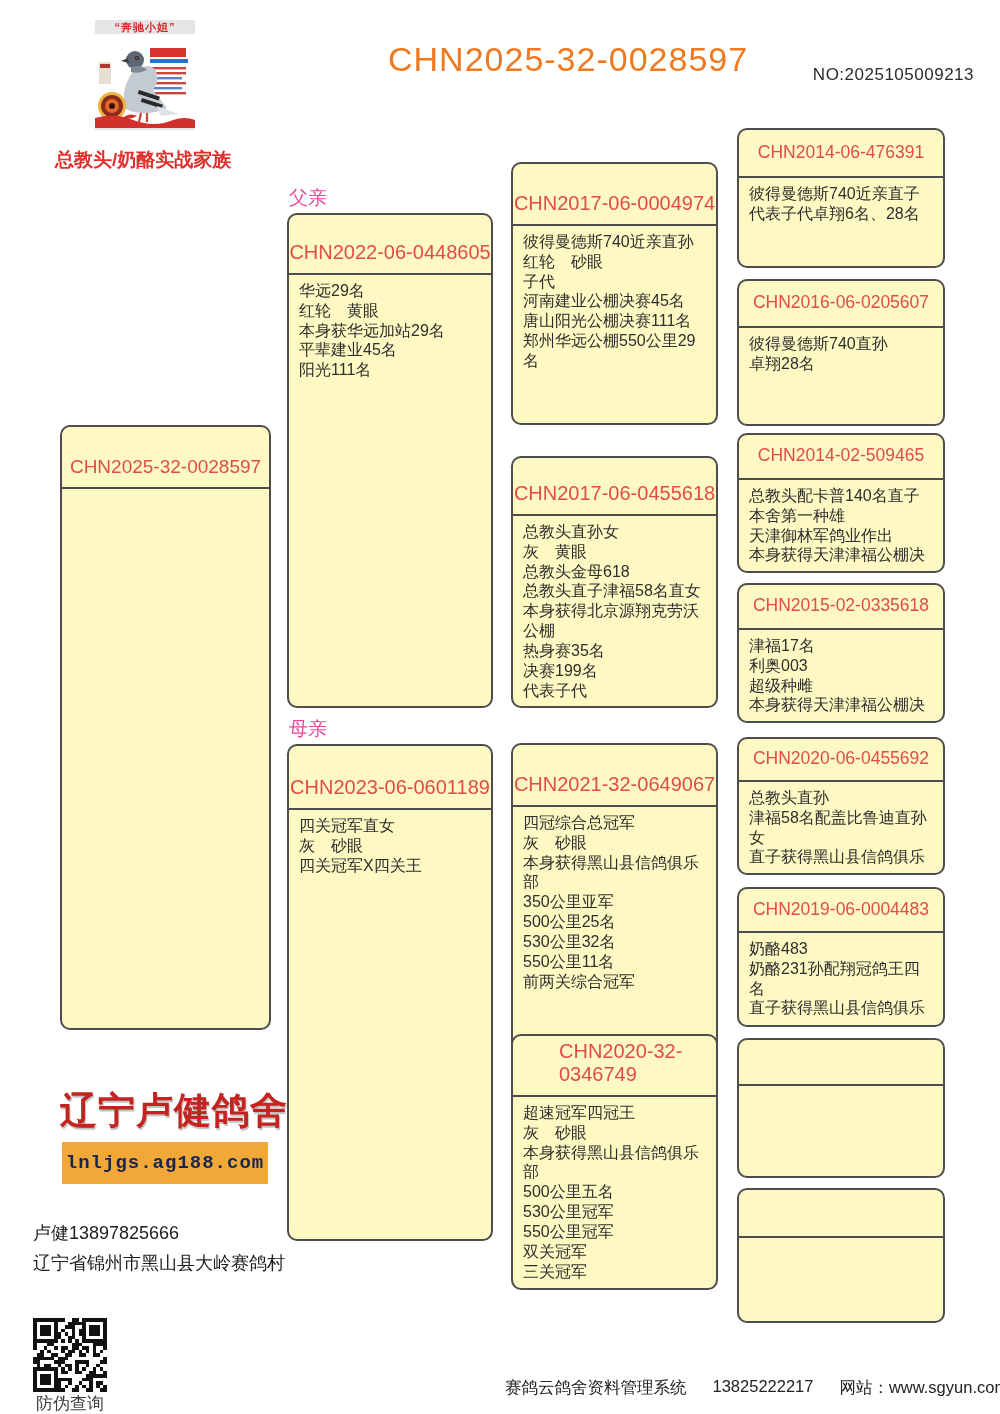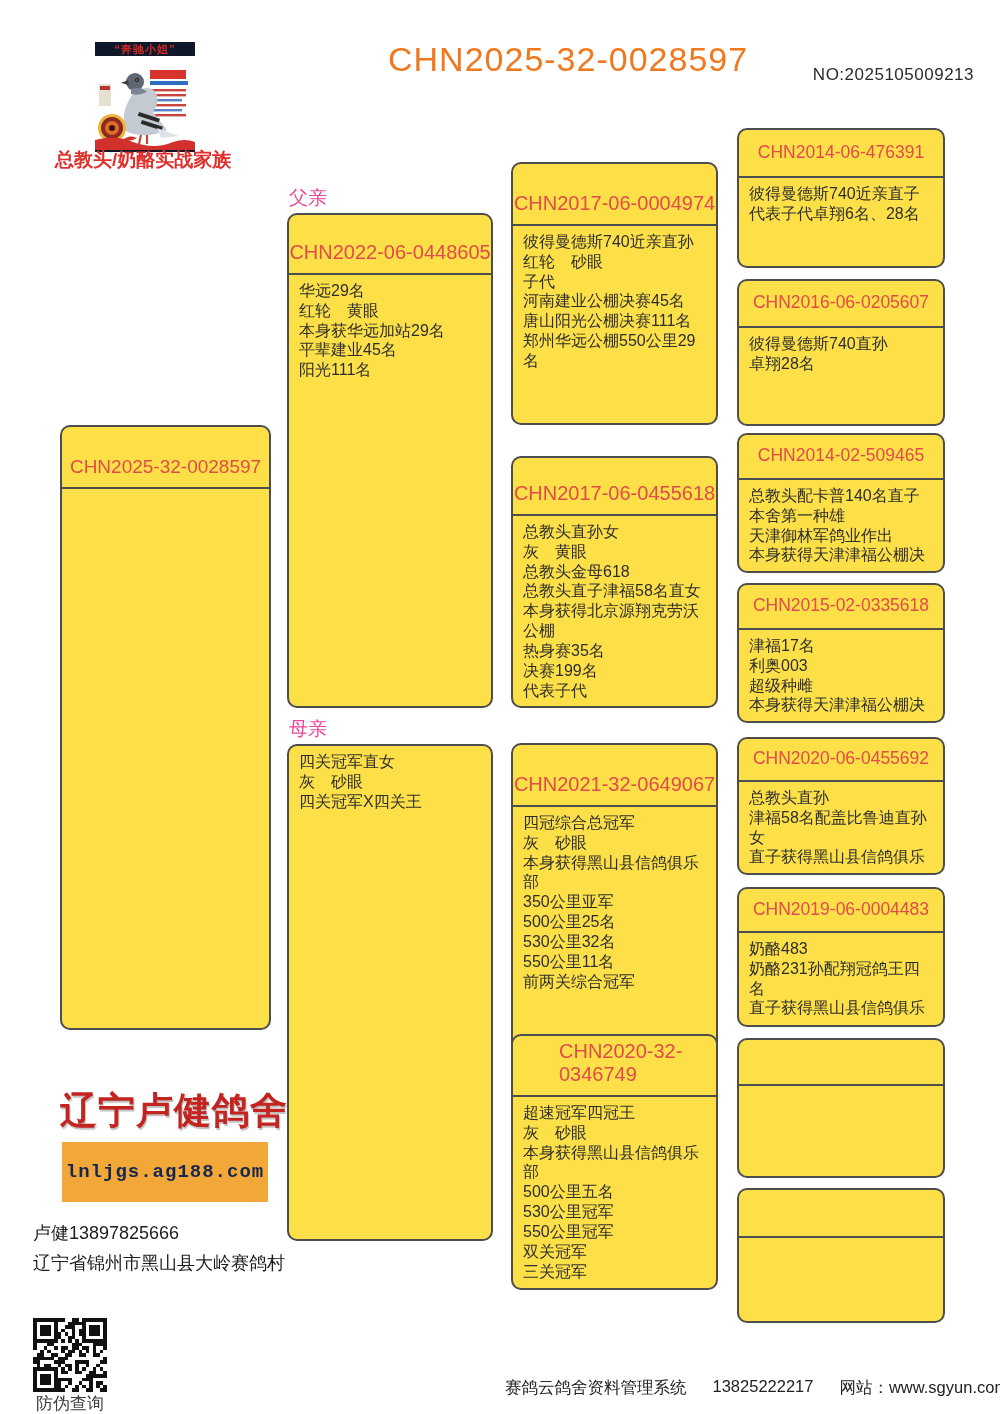--- a/index.html
+++ b/index.html
@@ -4,40 +4,40 @@
 <style>
   html,body { margin:0; padding:0; background:#ffffff; font-family:"Liberation Sans", sans-serif; }
   .page { position:relative; width:1000px; height:1414px; background:#ffffff; overflow:hidden; }
 
   
   .doc-no { position:absolute; top:22px; right:26px; font-size:17px; color:#2b2b2b; letter-spacing:0.5px;margin-top:43px; }
   .doc-title { position:absolute; top:40px; left:388px; font-size:34px; color:#f0791f; letter-spacing:1px; }
   .family-line { position:absolute; top:147px; left:55px; font-size:19px; font-weight:bold; color:#e0302c; }
 
   
-  .logo { position:absolute; top:42px; left:95px; width:100px; height:110px; background:#0f172a; }
+  .logo { position:absolute; top:20px; left:95px; width:100px; height:110px; background:#e5e5e5; }
   .logo-caption { font-size:11px; font-weight:bold; color:#d42a26; text-align:center; line-height:14px; letter-spacing:1px; }
   .logo-art { display:block; }
 
   
-  .pbox { position:absolute; box-sizing:border-box; border:2px solid #4d4d4d; border-radius:10px; background:#fde047; overflow:hidden; }
+  .pbox { position:absolute; box-sizing:border-box; border:2px solid #4d4d4d; border-radius:10px; background:#fef9c3; overflow:hidden; }
   .pbox-header { box-sizing:border-box; display:flex; justify-content:center; align-items:flex-end;
                  border-bottom:2px solid #4d4d4d; color:#e14b4b; font-size:20px; padding-bottom:9px; }
   .pbox.small .pbox-header { font-size:17.5px; align-items:center; padding-bottom:2px; }
   .pbox.root .pbox-header { font-size:19px; }
   .pbox-body { box-sizing:border-box; padding:6px 10px 4px 10px; font-size:16px; line-height:1.24;
                color:#2e2e2e; white-space:pre-line; }
   .parent-label { position:absolute; font-size:19px; color:#ec4899; }
 
   
   .loft-name { position:absolute; top:1086px; left:60px; font-size:37px; font-weight:bold; color:#c42420;
                font-family:"Liberation Serif", serif; letter-spacing:1px; text-shadow:1px 2px 1px rgba(0,0,0,0.25); }
   .loft-site { position:absolute; top:1142px; left:62px; width:206px; background:#f2a838; color:#17264f;
                font-family:"Liberation Mono", monospace; font-weight:bold; font-size:19px; text-align:center;
-               padding:19px 0; letter-spacing:1px; }
+               padding:10px 0; letter-spacing:1px; }
   .contact { position:absolute; top:1219px; left:33px; font-size:18px; color:#1d1d1d; line-height:1.65; }
   .qr { position:absolute; top:1318px; left:33px; width:74px; height:74px; }
   .qr-label { position:absolute; top:1392px; left:36px; font-size:17px; color:#3c3c3c; }
 
   
   .footer { position:absolute; top:1377px; left:505px; font-size:16.5px; color:#222; display:flex; gap:26px; white-space:nowrap; }
 </style>
 </head>
 <body>
 
@@ -94,20 +94,21 @@
 
   <div class="pbox" style="left:287px; top:213px; width:206px; height:495px;">
     <div class="pbox-header" style="height:60px;">CHN2022-06-0448605</div>
     <div class="pbox-body">华远29名
 红轮　黄眼
 本身获华远加站29名
 平辈建业45名
 阳光111名</div>
   </div>
   <div class="pbox" style="left:287px; top:744px; width:206px; height:497px;">
+    <div class="pbox-header" style="height:64px;">CHN2023-06-0601189</div>
     <div class="pbox-body">四关冠军直女
 灰　砂眼
 四关冠军X四关王</div>
   </div>
 
   <div class="pbox" style="left:511px; top:162px; width:207px; height:263px;">
     <div class="pbox-header" style="height:62px;">CHN2017-06-0004974</div>
     <div class="pbox-body">彼得曼德斯740近亲直孙
 红轮　砂眼
 子代

